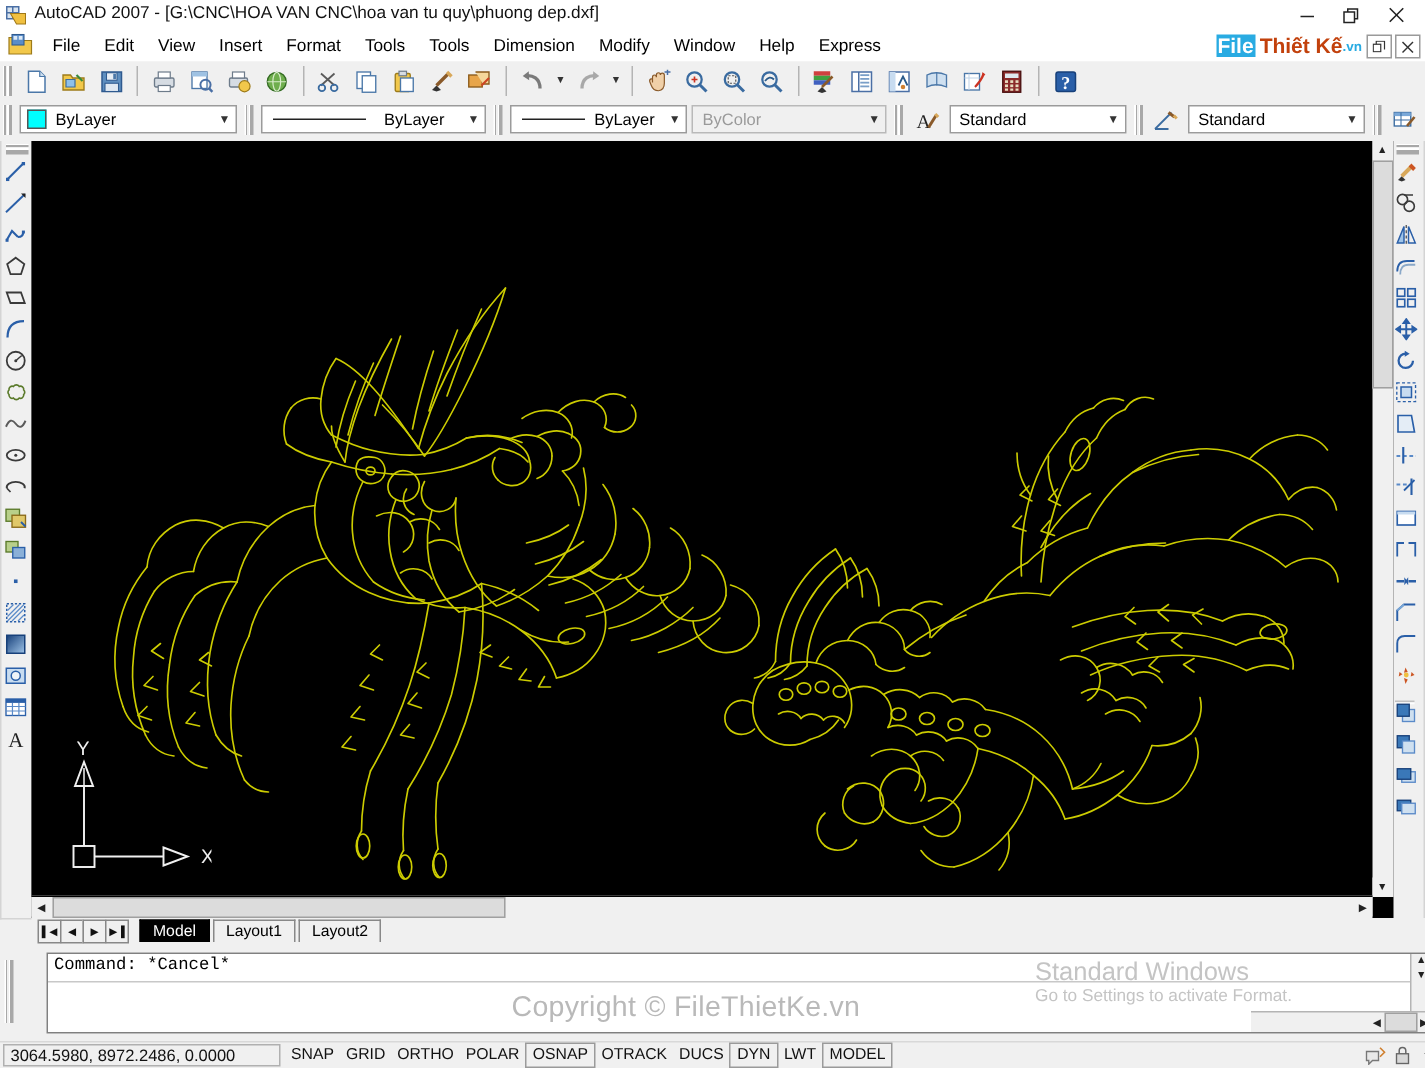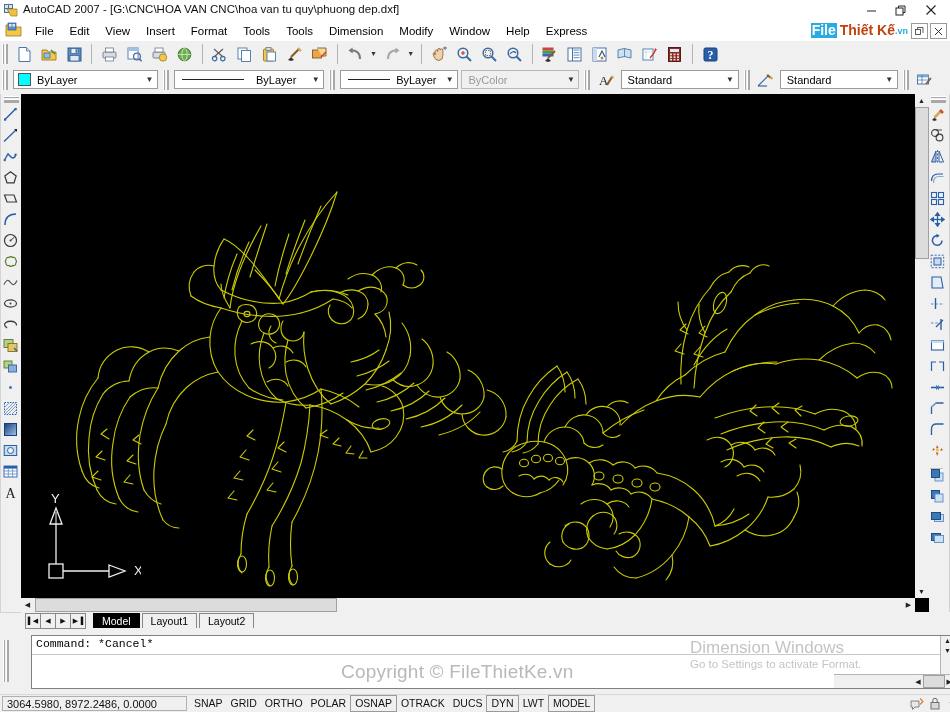--- a/index.html
+++ b/index.html
@@ -410,21 +410,21 @@
       <span class="lt-line"></span>
       <span class="ctext centered" style="text-align:center;padding-left:0">ByLayer</span>
       <span class="carrow">▼</span>
     </span>
     <span class="grip"></span>
     <span class="combo" style="width:118px">
       <span class="lt-line" style="width:42px"></span>
       <span class="ctext centered" style="text-align:center;padding-left:0">ByLayer</span>
       <span class="carrow">▼</span>
     </span>
-    <span class="combo dis" style="width:118px">
+    <span class="combo dis" style="width:130px">
       <span class="ctext">ByColor</span>
       <span class="carrow">▼</span>
     </span>
     <span class="grip"></span>
 
     <span class="tbtn">
         <svg width="17" height="17" viewBox="0 0 17 17">
           <text x="1" y="13" font-size="13" font-family="Liberation Serif, serif" fill="#222">A</text>
           <path d="M9 13 L14 5" stroke="#8a5a2a" stroke-width="2"></path>
           <path d="M13.5 4 L15.5 6" stroke="#d8a85a" stroke-width="2"></path>
@@ -1098,21 +1098,21 @@
       <div class="cmd-hs">
         <span style="font-size:7px;color:#222;padding:0 2px">◀</span>
         <span class="sb-thumb" style="display:inline-block;width:20px;height:11px"></span>
         <span style="font-size:7px;color:#222;padding:0 2px">▶</span>
       </div>
     </div>
   </div>
 
   <div class="wm-copy">Copyright © FileThietKe.vn</div>
   <div class="wm-act">
-    <div class="l1">Dimension Windows</div>
+    <div class="l1">Standard Windows</div>
     <div class="l2">Go to Settings to activate Format.</div>
   </div>
 
   <div class="status">
     <div class="coords">3064.5980, 8972.2486, 0.0000</div>
     <div class="sbtns" id="status-toggles">
         <div class="sb">SNAP</div>
         <div class="sb">GRID</div>
         <div class="sb">ORTHO</div>
         <div class="sb">POLAR</div>

